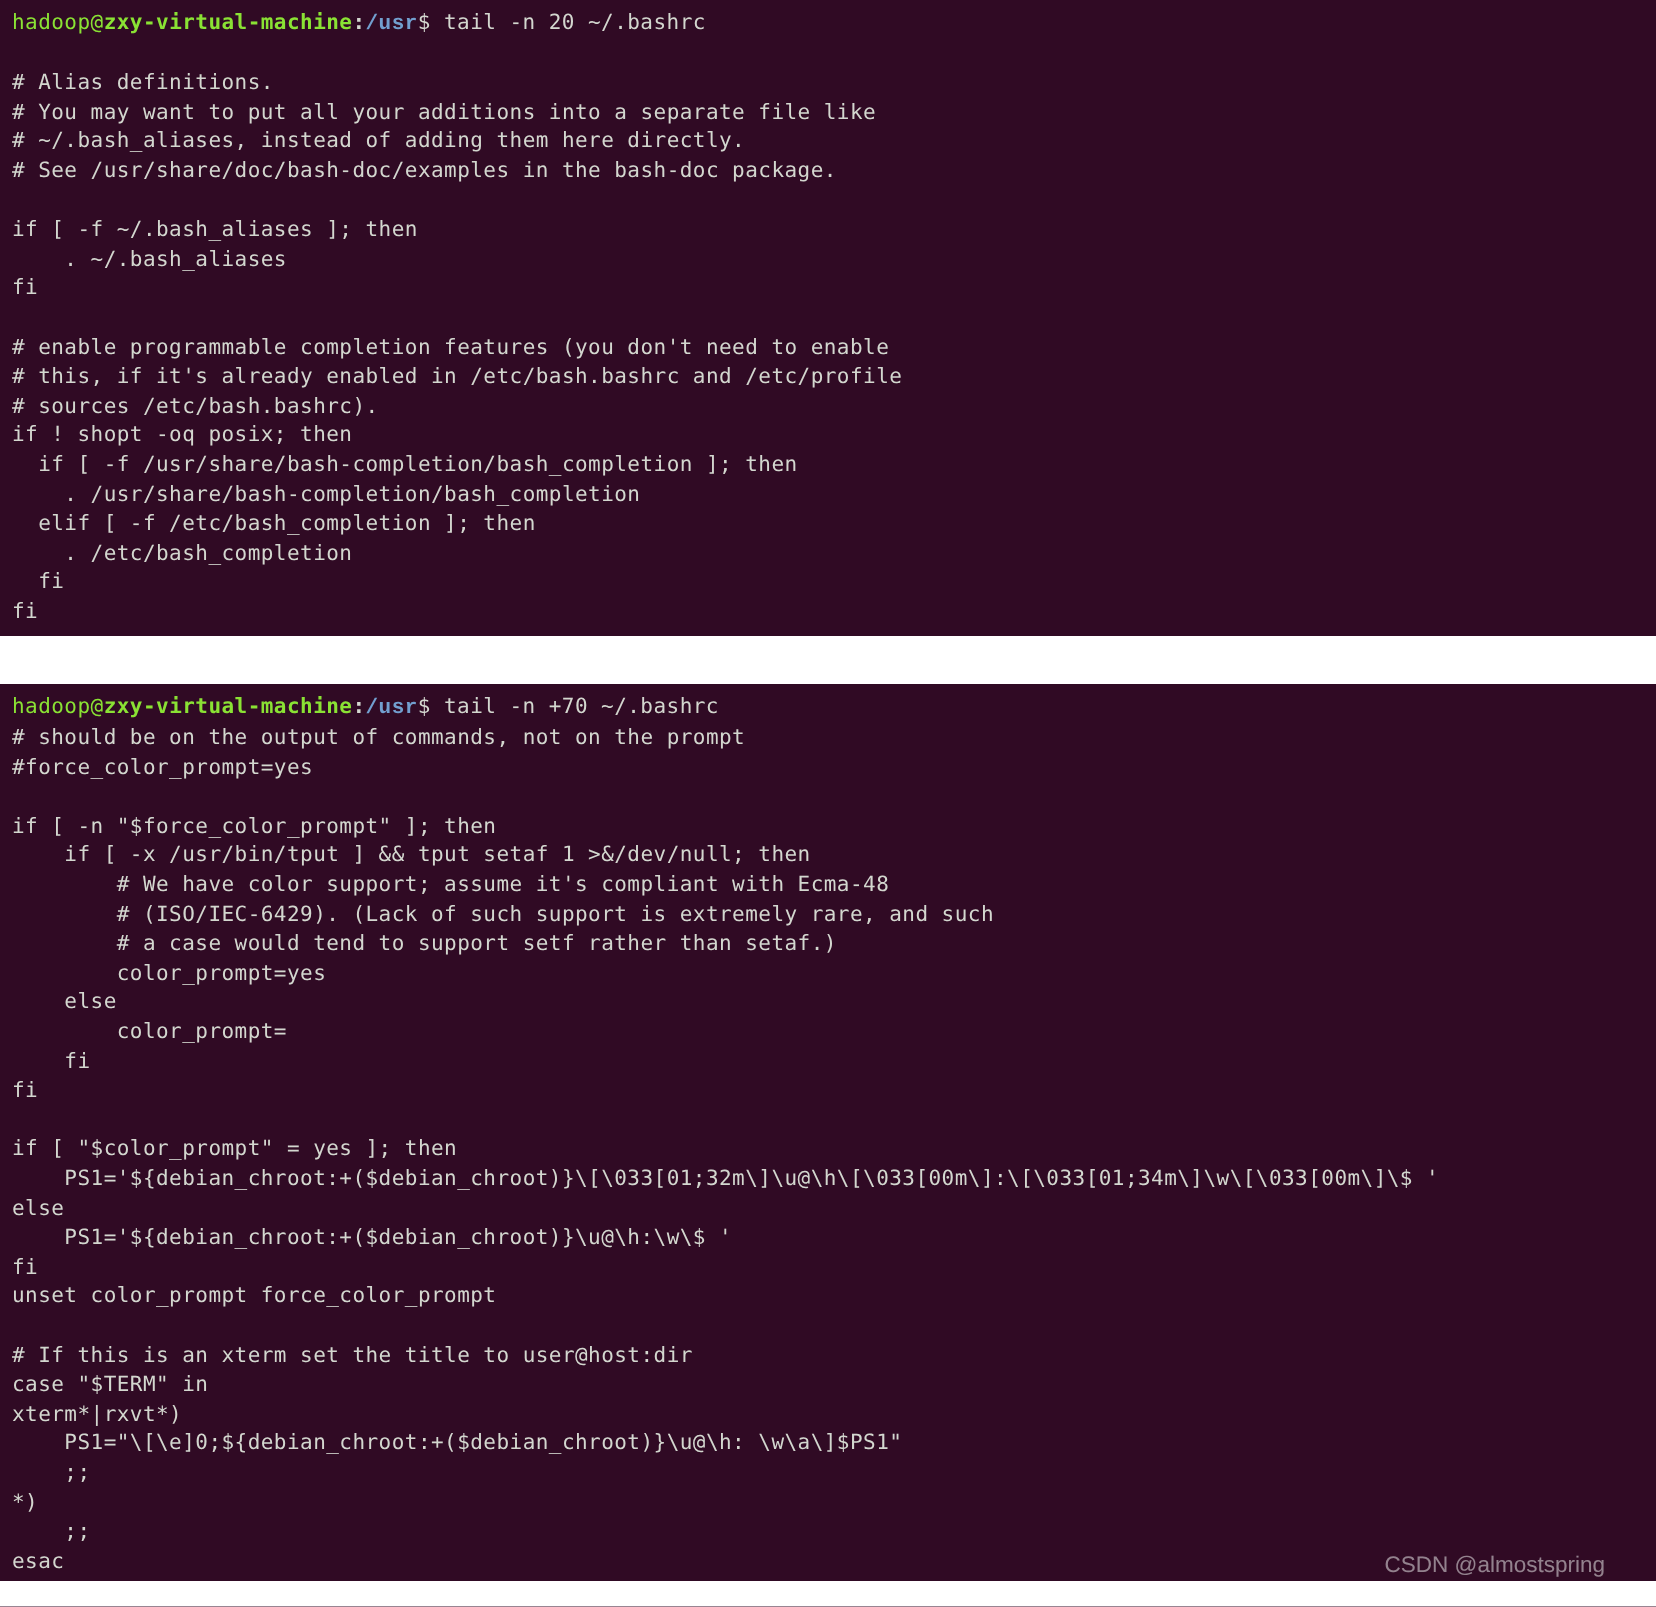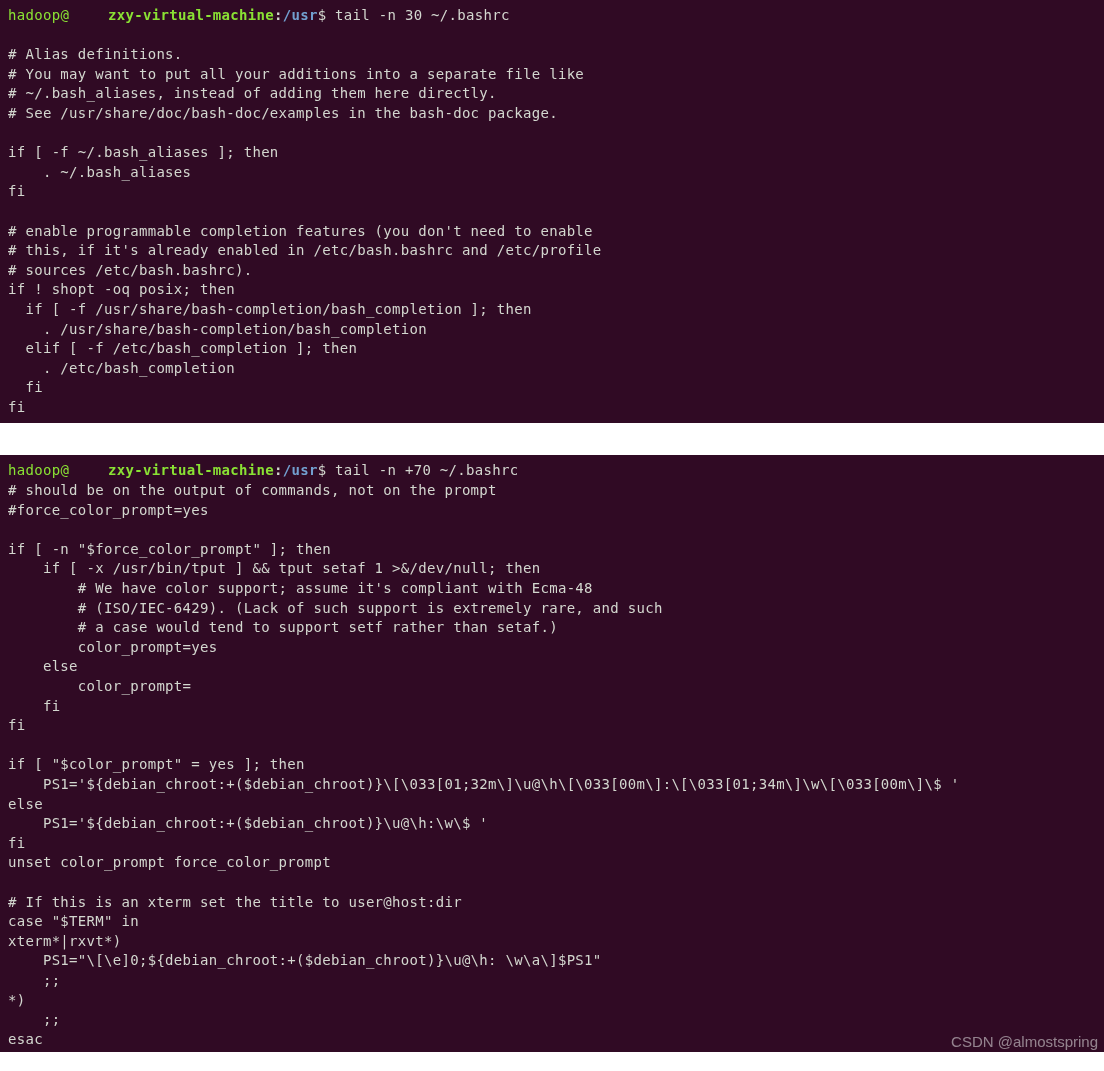--- a/index.html
+++ b/index.html
@@ -15,41 +15,41 @@
     color: #d3d7cf;
     padding: 6px 8px;
     white-space: pre;
     overflow-x: auto;
     letter-spacing: 0.3px;
   }
   .terminal + .terminal {
     margin-top: 32px;
   }
   .user { color: #8ae234; font-weight: normal; }
-  .host { color: #8ae234; font-weight: bold; padding-left: 39px; }
+  .host { color: #8ae234; font-weight: bold; }
   .colon { color: #d3d7cf; font-weight: bold; }
-  .path { color: #729fcf; font-weight: bold; }
+  .path { color: #729fcf; font-weight: bold; font-family: Liberation Mono, monospace; }
   .dollar { color: #d3d7cf; }
   .cmd { color: #d3d7cf; }
   .out { color: #d3d7cf; }
   .watermark {
     position: relative;
     color: rgba(230,230,230,0.55);
     font-family: sans-serif;
     font-size: 15px;
     text-align: right;
     margin-top: -24px;
-    padding-right: 6px;
+    padding-right: 34px;
     pointer-events: none;
   }
 </style>
 </head>
 <body>
 
-<div class="terminal"><span class="user">hadoop</span><span class="user">@</span><span class="host">zxy-virtual-machine</span><span class="colon">:</span><span class="path">/usr</span><span class="dollar">$</span> <span class="cmd">tail -n 30 ~/.bashrc</span>
+<div class="terminal"><span class="user">hadoop</span><span class="user">@</span><span class="host">zxy-virtual-machine</span><span class="colon">:</span><span class="path">/usr</span><span class="dollar">$</span> <span class="cmd">tail -n 20 ~/.bashrc</span>
 <span class="out">
 # Alias definitions.
 # You may want to put all your additions into a separate file like
 # ~/.bash_aliases, instead of adding them here directly.
 # See /usr/share/doc/bash-doc/examples in the bash-doc package.
 
 if [ -f ~/.bash_aliases ]; then
     . ~/.bash_aliases
 fi
 

